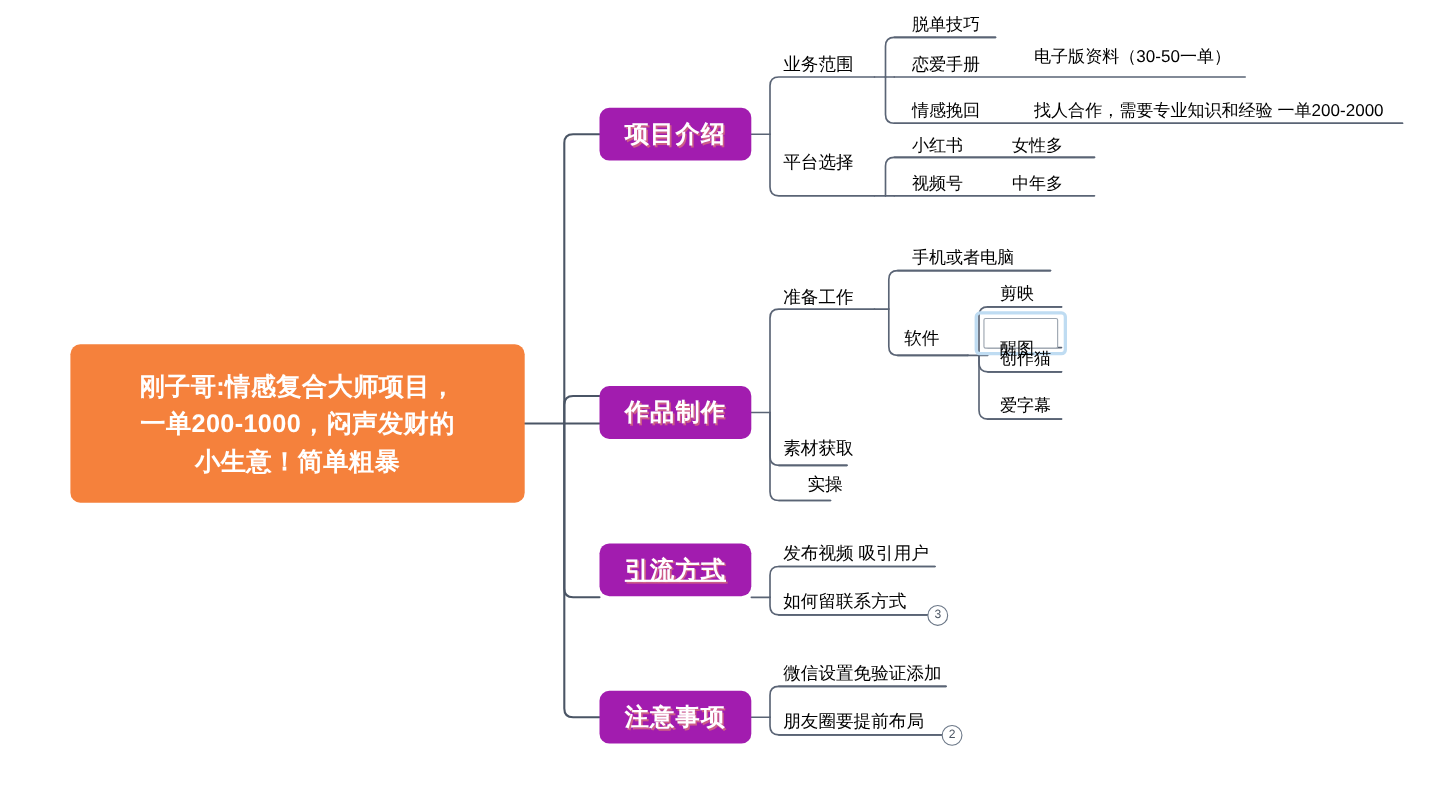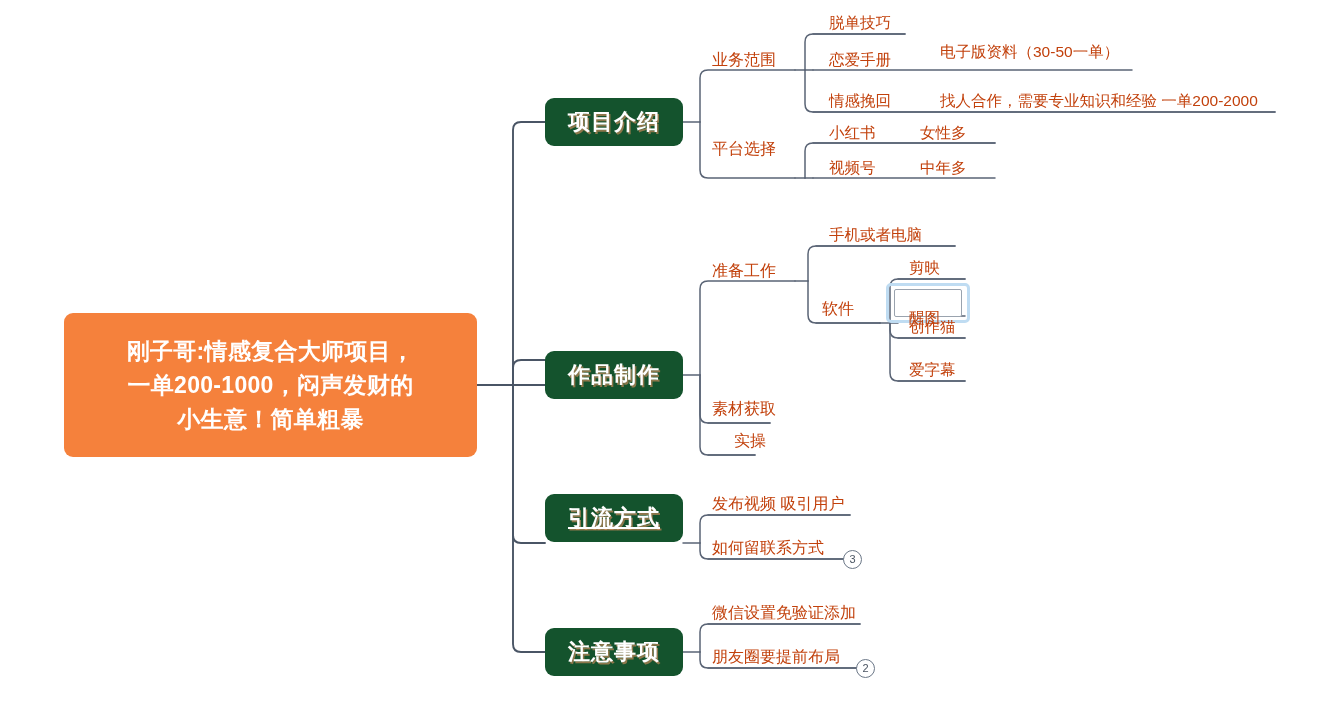--- a/index.html
+++ b/index.html
@@ -16,28 +16,28 @@
     position:absolute;box-sizing:border-box;
     background:#F5813C;border-radius:9px;
     display:flex;align-items:center;justify-content:center;
     text-align:center;color:#ffffff;font-weight:bold;
     font-size:23px;line-height:34px;letter-spacing:.3px;
     padding:24px 14px;
   }
   
   .l1-node{
     position:absolute;box-sizing:border-box;
-    background:#14532d;border-radius:9px;
+    background:#a21caf;border-radius:9px;
     display:flex;align-items:center;justify-content:center;
     color:#ffffff;font-weight:bold;font-size:22px;letter-spacing:1px;
     text-shadow:1.5px 1.5px 0 rgba(240,150,100,.55);
   }
   
   .lbl{
-    position:absolute;color:#c2410c;font-size:15.5px;
+    position:absolute;color:#000000;font-size:15.5px;
     line-height:20px;white-space:nowrap;
   }
   .lbl.l2{font-size:16px;}
   
   .sel-ring{
     position:absolute;box-sizing:border-box;
     border:3px solid #BFDCF2;border-radius:5px;background:transparent;
   }
   .sel-inner{
     position:absolute;box-sizing:border-box;

